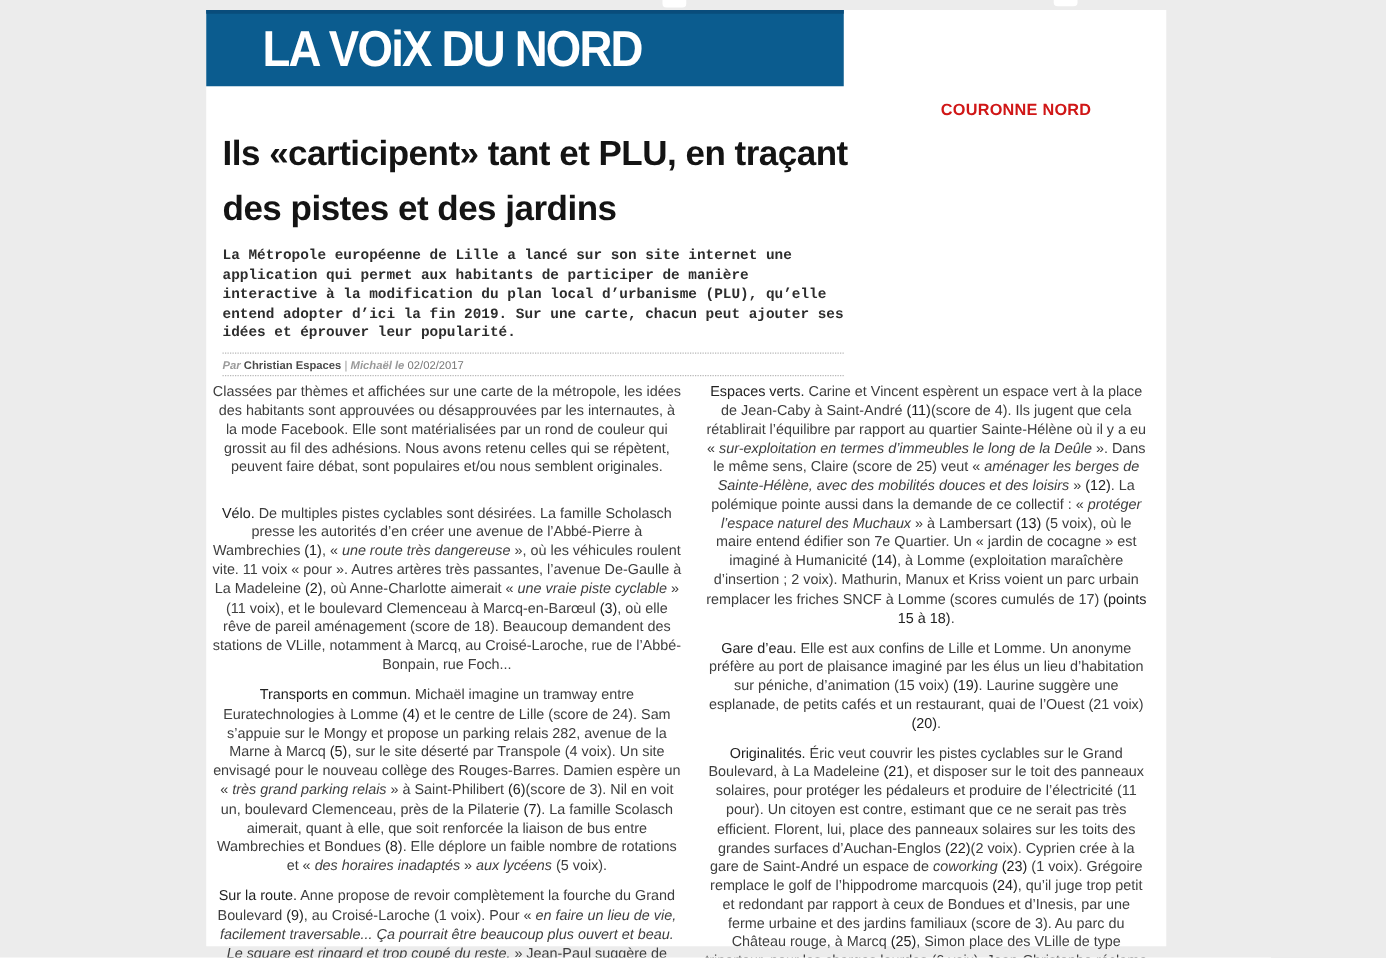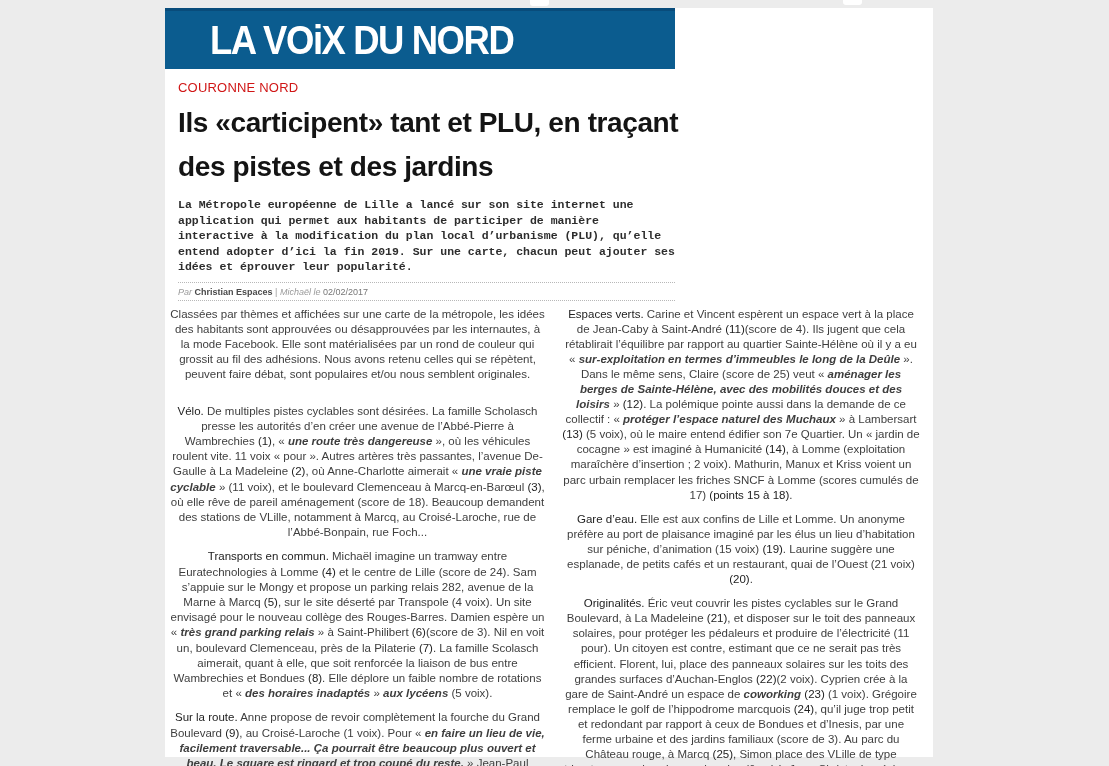--- a/index.html
+++ b/index.html
@@ -30,51 +30,52 @@
   }
   .logo {
     color: #fff; font-weight: bold; font-size: 38px;
     letter-spacing: -1.5px; margin-left: 45px;
     display: inline-block; transform: scale(0.96, 1.06);
     transform-origin: left center; white-space: nowrap;
     cursor: pointer;
   }
   .header { padding: 7px 60px 0 13px; }
   .category {
-    font-size: 13px; font-weight: normal; letter-spacing: .2px;
+    font-size: 13px; font-weight: bold; letter-spacing: .2px;
     color: var(--category-color, #d01616);
     margin: 4px 0 6px;
+    text-align: right;
   }
   h1.headline {
     font-size: 28px; line-height: 44px; font-weight: bold;
     color: #141414; letter-spacing: -0.4px;
     width: 505px; margin: 0 0 8px;
   }
   .standfirst {
     font-size: 11.5px; line-height: 15.5px; font-weight: bold;
     color: #2d2d2d; width: 500px; margin: 0 0 7px; font-family: Liberation Mono, monospace;
   }
   .rule { border-top: 1px dotted #b8b8b8; width: 497px; }
   .byline {
     font-size: 9px; color: #9a9a9a; padding: 4px 0 3px; width: 497px;
   }
-  .byline .it { font-style: italic; }
+  .byline .it { font-style: italic; font-weight: bold; }
   .byline .author { font-weight: bold; color: #4a4a4a; font-style: normal; }
   .byline .date { color: #777; }
 
   .columns {
     display: flex; gap: 17px; padding: 6px 0 0 5px;
   }
   .col { font-size: 11.5px; color: #3e3e3e; }
   .col-left  { width: 375px; line-height: 15.2px; }
   .col-right { width: 358px; line-height: 15.1px; }
   .para { margin: 0 0 9px; text-align: center; }
   .col-left .para-intro { margin-bottom: 21px; }
   .b { font-weight: normal; color: #222; }
-  .i { font-style: italic; font-weight: bold; }
+  .i { font-style: italic; }
 </style>
 </head>
 <body>
 
 <div class="artifact-tab tab-a"></div>
 <div class="artifact-tab tab-b"></div>
 
 <div class="card">
 
   <div class="masthead">

